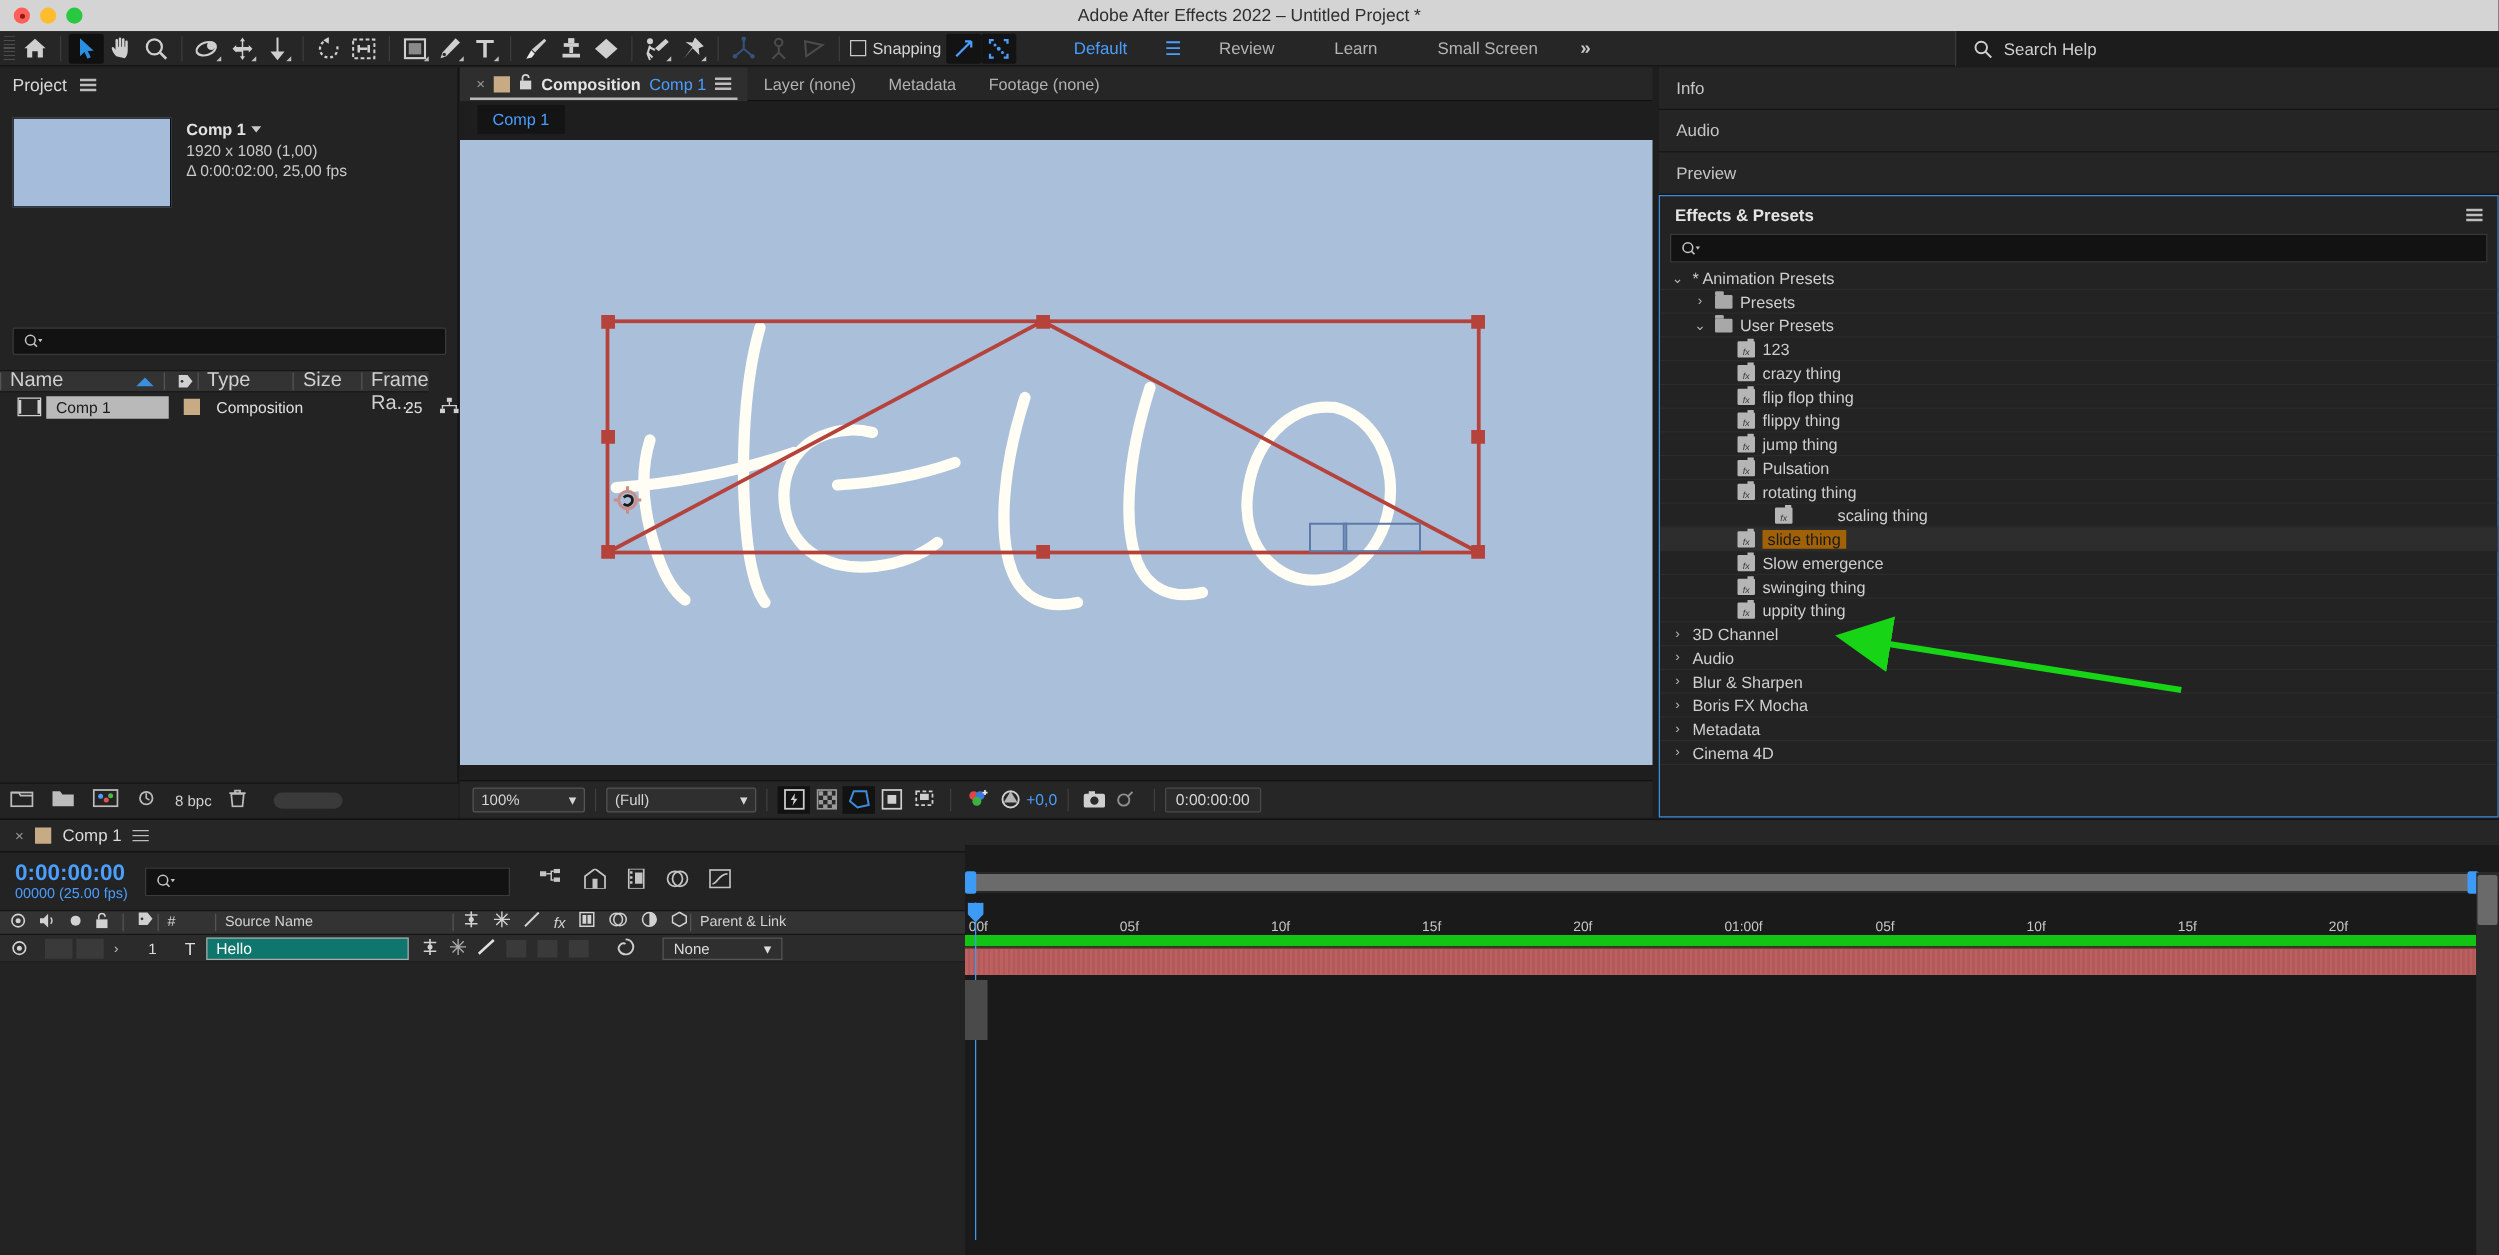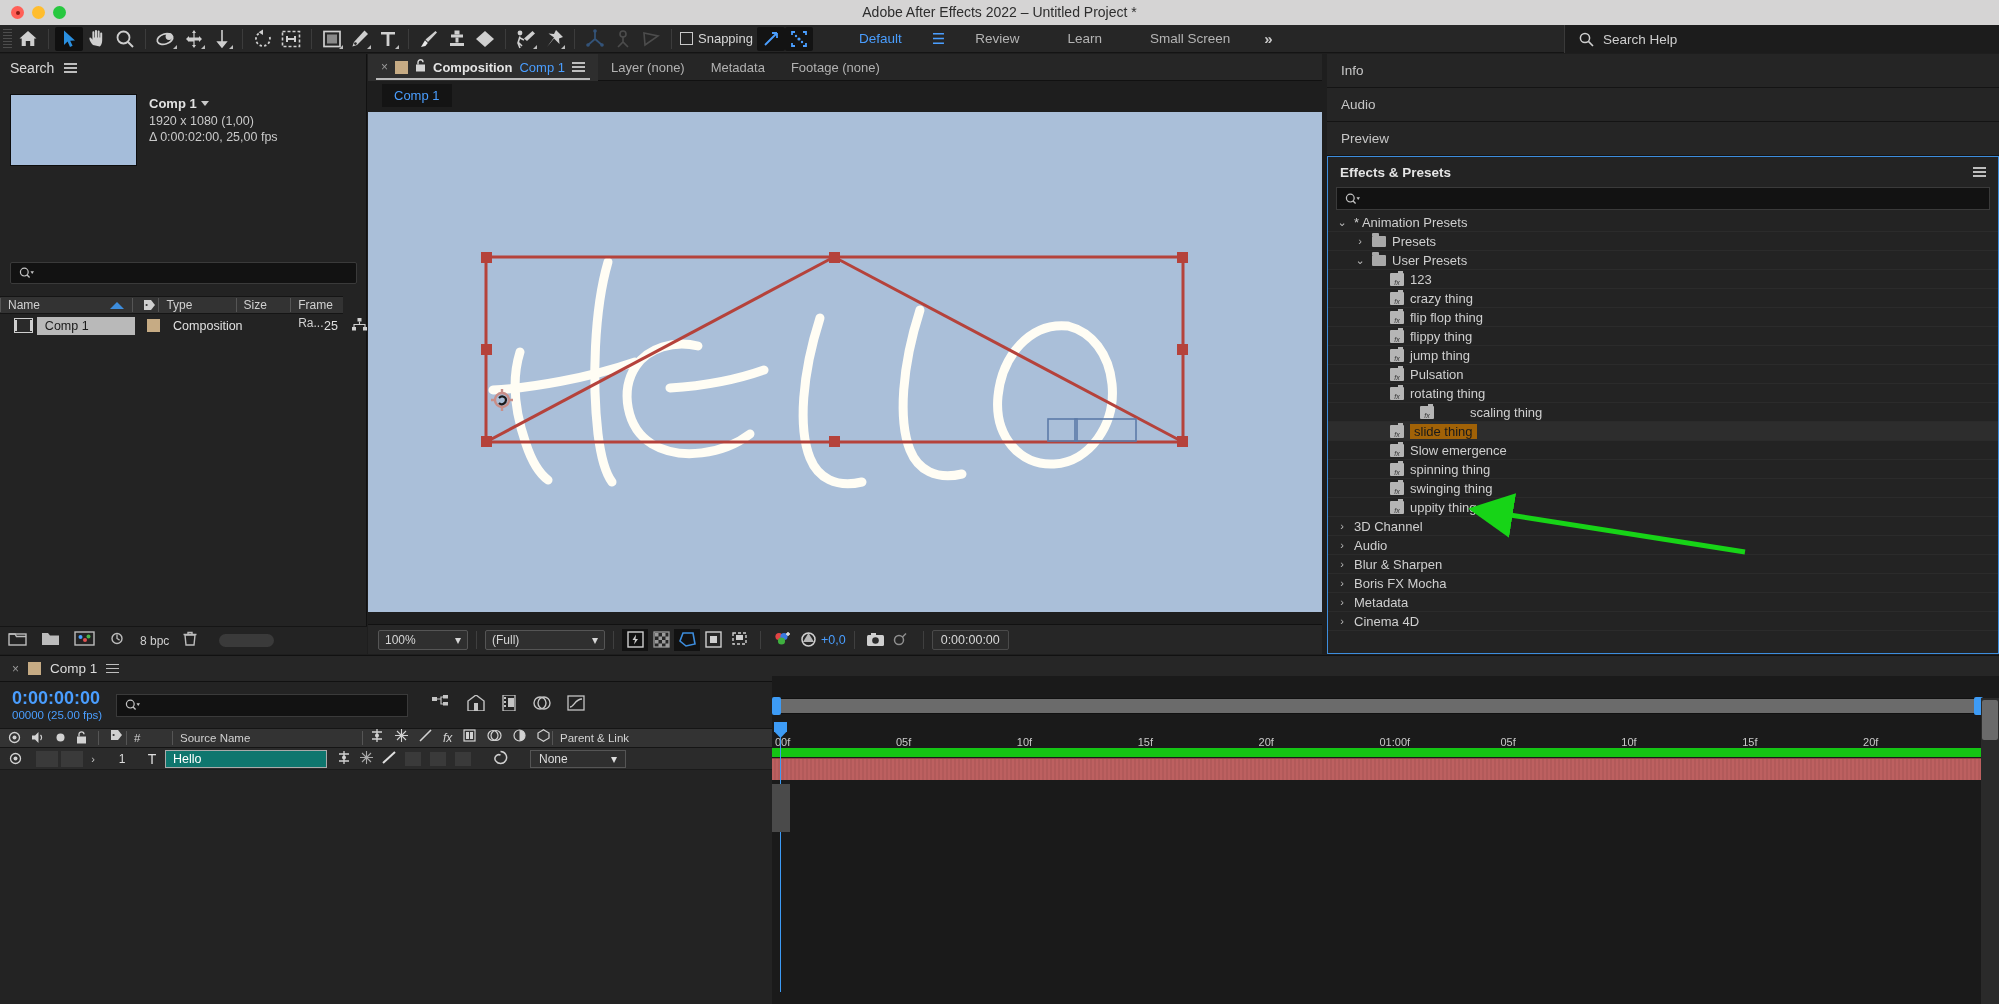--- a/index.html
+++ b/index.html
@@ -93,21 +93,21 @@
   .caret-dn { display:inline-block; width:0;height:0;
     border-left:4px solid transparent;border-right:4px solid transparent;border-top:5px solid #c9c9c9;
     margin-left:4px; vertical-align: 2px; }
   .proj-search {
     position: absolute; left: 10px; top: 208px; width: 347px; height: 22px;
     background: #121212; border: 1px solid #3a3a3a; border-radius: 2px;
     display: flex; align-items: center; padding-left: 8px;
   }
   .proj-cols {
     position: absolute; left: 0; top: 242px; width: 343px; height: 18px;
-    background: #333; display: flex; align-items: center; font-size: 12px; color: #d0d0d0;
+    background: #333; display: flex; align-items: center; font-size: 16px; color: #d0d0d0;
     border-top: 1px solid #151515; border-bottom: 1px solid #151515;
   }
   .col { position: relative; padding-left: 8px; height: 18px; line-height: 18px; }
   .col::before { content:''; position:absolute; left:0; top:2px; bottom:2px; width:1px; background:#555; }
   .sort-arrow { width:0;height:0;border-left:7px solid transparent;border-right:7px solid transparent;
     border-bottom:7px solid #3d8ddd; }
   .proj-row {
     position: absolute; left: 0; top: 261px; width: 367px; height: 21px;
     display: flex; align-items: center; font-size: 12.5px; color: #e0e0e0;
   }
@@ -432,21 +432,21 @@
       <svg width="15" height="15" viewBox="0 0 15 15">
           <circle cx="6" cy="6" r="4.6" fill="none" stroke="#cfcfcf" stroke-width="1.5"></circle>
           <line x1="9.4" y1="9.4" x2="14" y2="14" stroke="#cfcfcf" stroke-width="1.6"></line>
         </svg>
       <span>Search Help</span>
     </div>
   </div>
 
   <div class="panel" id="project">
     <div class="panel-head proj-head">
-      <span class="ptitle">Search</span>
+      <span class="ptitle">Project</span>
       <span class="hamb">
           <i></i>
           <i></i>
           <i></i>
         </span>
     </div>
     <div class="proj-info">
       <div class="thumb"></div>
       <div class="pmeta">
         <div><span class="nm">Comp 1</span><span class="caret-dn"></span></div>
@@ -764,25 +764,20 @@
             <span class="label hl">slide thing</span>
           </div>
           <div class="efx-row" style="padding-left: 44px;">
             <span class="twisty"></span>
             <span class="fxicon">fx</span>
             <span class="label">Slow emergence</span>
           </div>
           <div class="efx-row" style="padding-left: 44px;">
             <span class="twisty"></span>
             <span class="fxicon">fx</span>
-            <span class="label">spinning thing</span>
-          </div>
-          <div class="efx-row" style="padding-left: 44px;">
-            <span class="twisty"></span>
-            <span class="fxicon">fx</span>
             <span class="label">swinging thing</span>
           </div>
           <div class="efx-row" style="padding-left: 44px;">
             <span class="twisty"></span>
             <span class="fxicon">fx</span>
             <span class="label">uppity thing</span>
           </div>
           <div class="efx-row" style="padding-left: 8px;">
             <span class="twisty">›</span>
             <span class="label">3D Channel</span>

